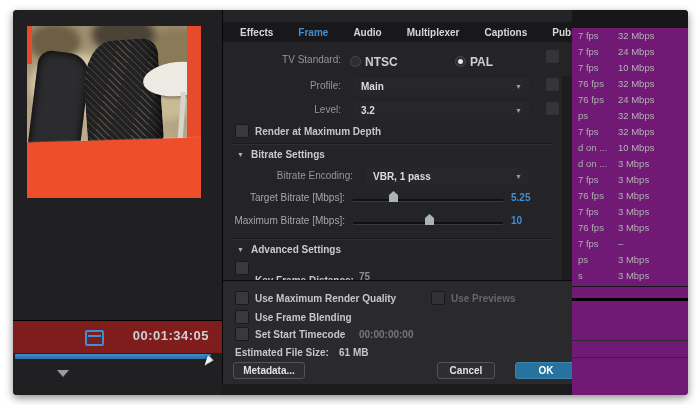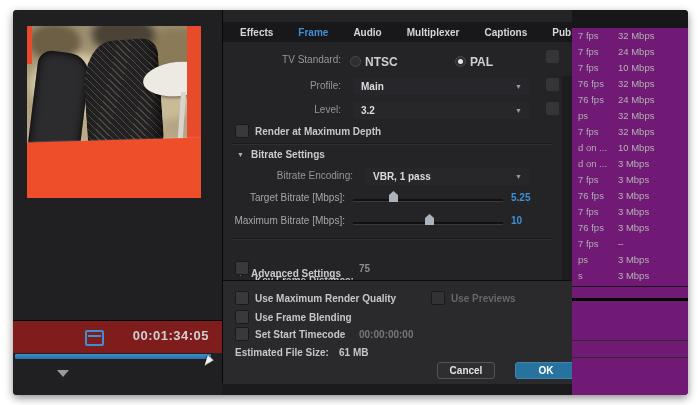--- a/index.html
+++ b/index.html
@@ -183,29 +183,29 @@
       <div class="row" style="top:173px;">
         <span class="flabel" style="width:122px;color:#a6a6aa;">Maximum Bitrate [Mbps]:</span>
         <div class="slider-track">
           <div class="slider-thumb" style="left: 48%;"></div>
         </div>
         <span class="slider-val">10</span>
       </div>
 
       <div class="divider" style="top:196px;"></div>
 
-      <div class="row" style="top:201px;margin-top:24px;">
+      <div class="row" style="top:201px;">
         <span class="disc-tri" style="left:14px;top:3px;">▼</span>
         <span class="section-head" style="left:28px;top:1px;">Advanced Settings</span>
       </div>
 
       <div class="row" style="top:219px;">
         <span class="checkbox" style="left:12px;top:0;"></span>
         <span class="cblabel" style="left:32px;top:14px;text-decoration:underline;">Key Frame Distance:</span>
-        <span class="kf-val" style="position:absolute;left:136px;top:2px;">75</span>
+        <span class="kf-val" style="position:absolute;left:136px;top:10px;">75</span>
       </div>
 
       <div class="scroll-track"></div>
       <div class="sq" style="top:8px;"></div>
       <div class="sq" style="top:36px;"></div>
       <div class="sq" style="top:60px;"></div>
     </div>
 
     <div class="footer">
       <div class="row" style="top:10px;">
@@ -220,20 +220,21 @@
       </div>
       <div class="row" style="top:46px;">
         <span class="checkbox" style="left:12px;top:0;"></span>
         <span class="cblabel" style="left:32px;top:2px;">Set Start Timecode</span>
         <span class="tc-gray" style="position:absolute;left:136px;top:2px;">00:00:00:00</span>
       </div>
       <div class="row" style="top:64px;">
         <span class="cblabel" style="left:12px;top:2px;font-weight:bold;">Estimated File Size:</span>
         <span class="cblabel" style="left:116px;top:2px;">61 MB</span>
       </div>
+      <div class="btn" style="left:10px;top:81px;width:72px;">Metadata...</div>
       <div class="btn" style="right:90px;top:81px;width:58px;">Cancel</div>
       <div class="btn ok" style="right:8px;top:81px;width:62px;">OK</div>
     </div>
   </div>
 
   <div class="preset-panel">
     <div class="preset-top"></div>
 
     <div class="prow" style="top:18px;">
         <span class="pfps">7 fps</span>

